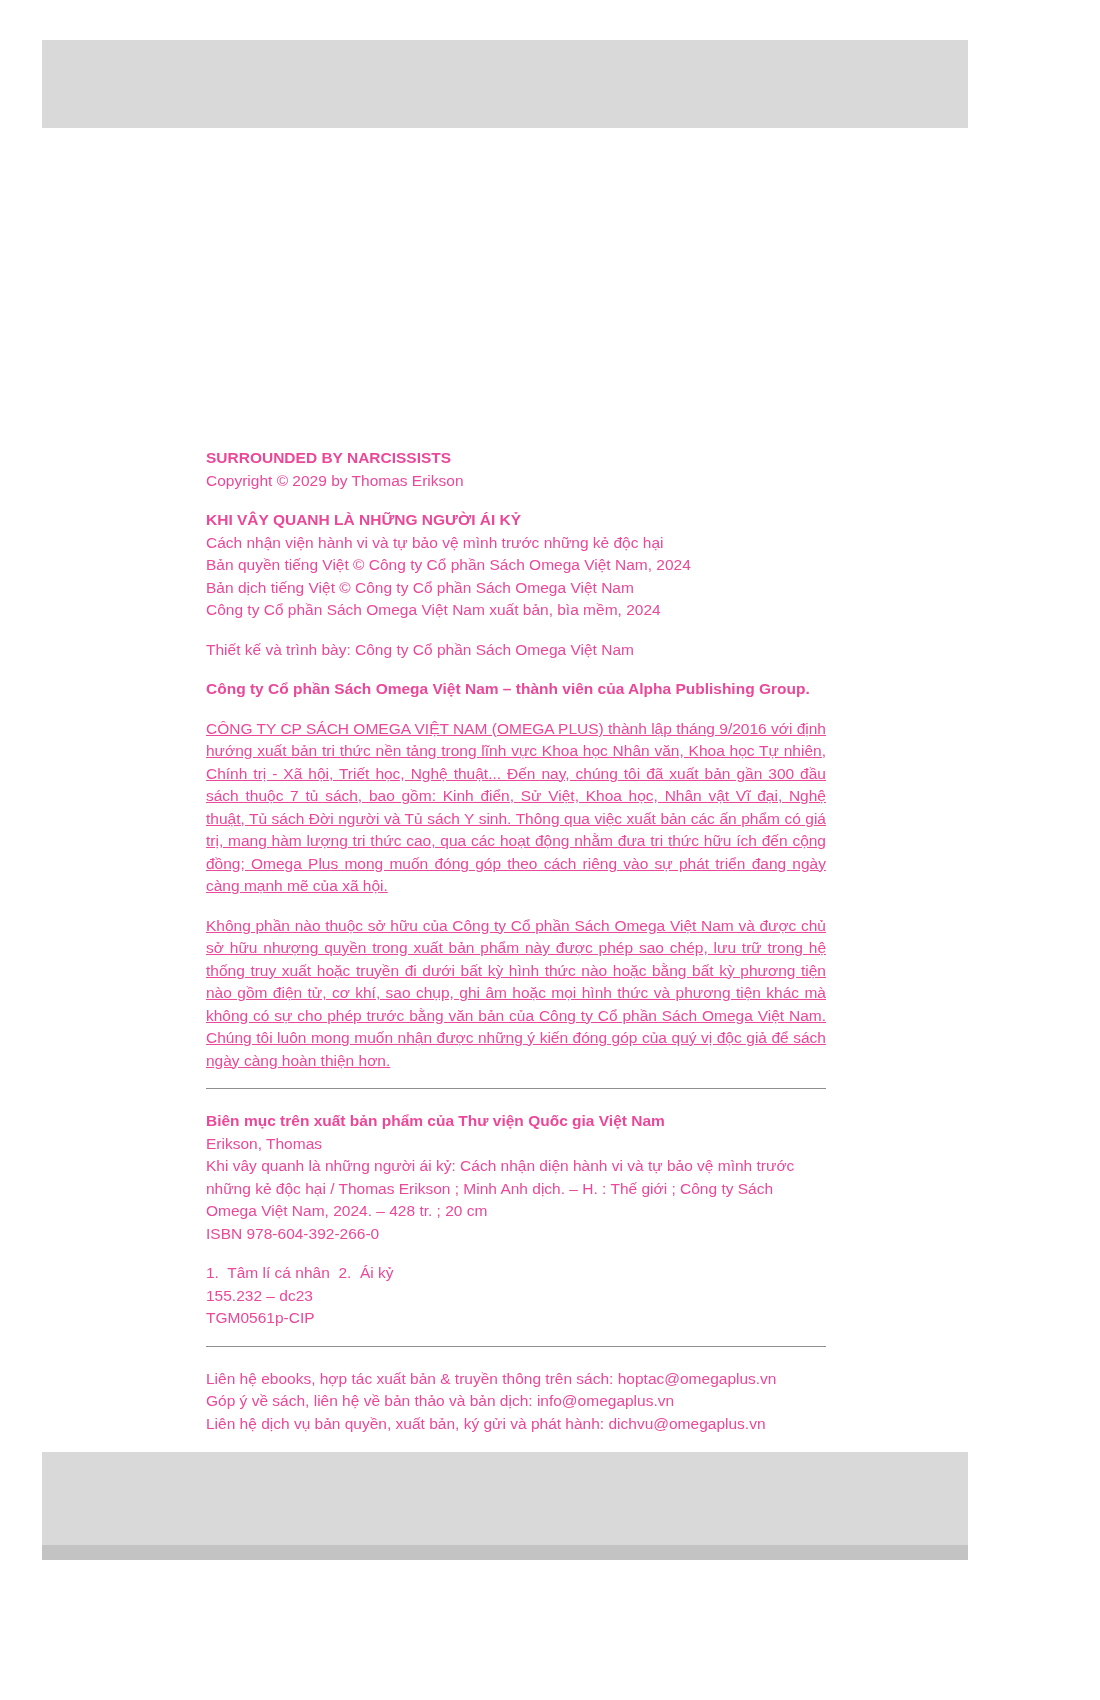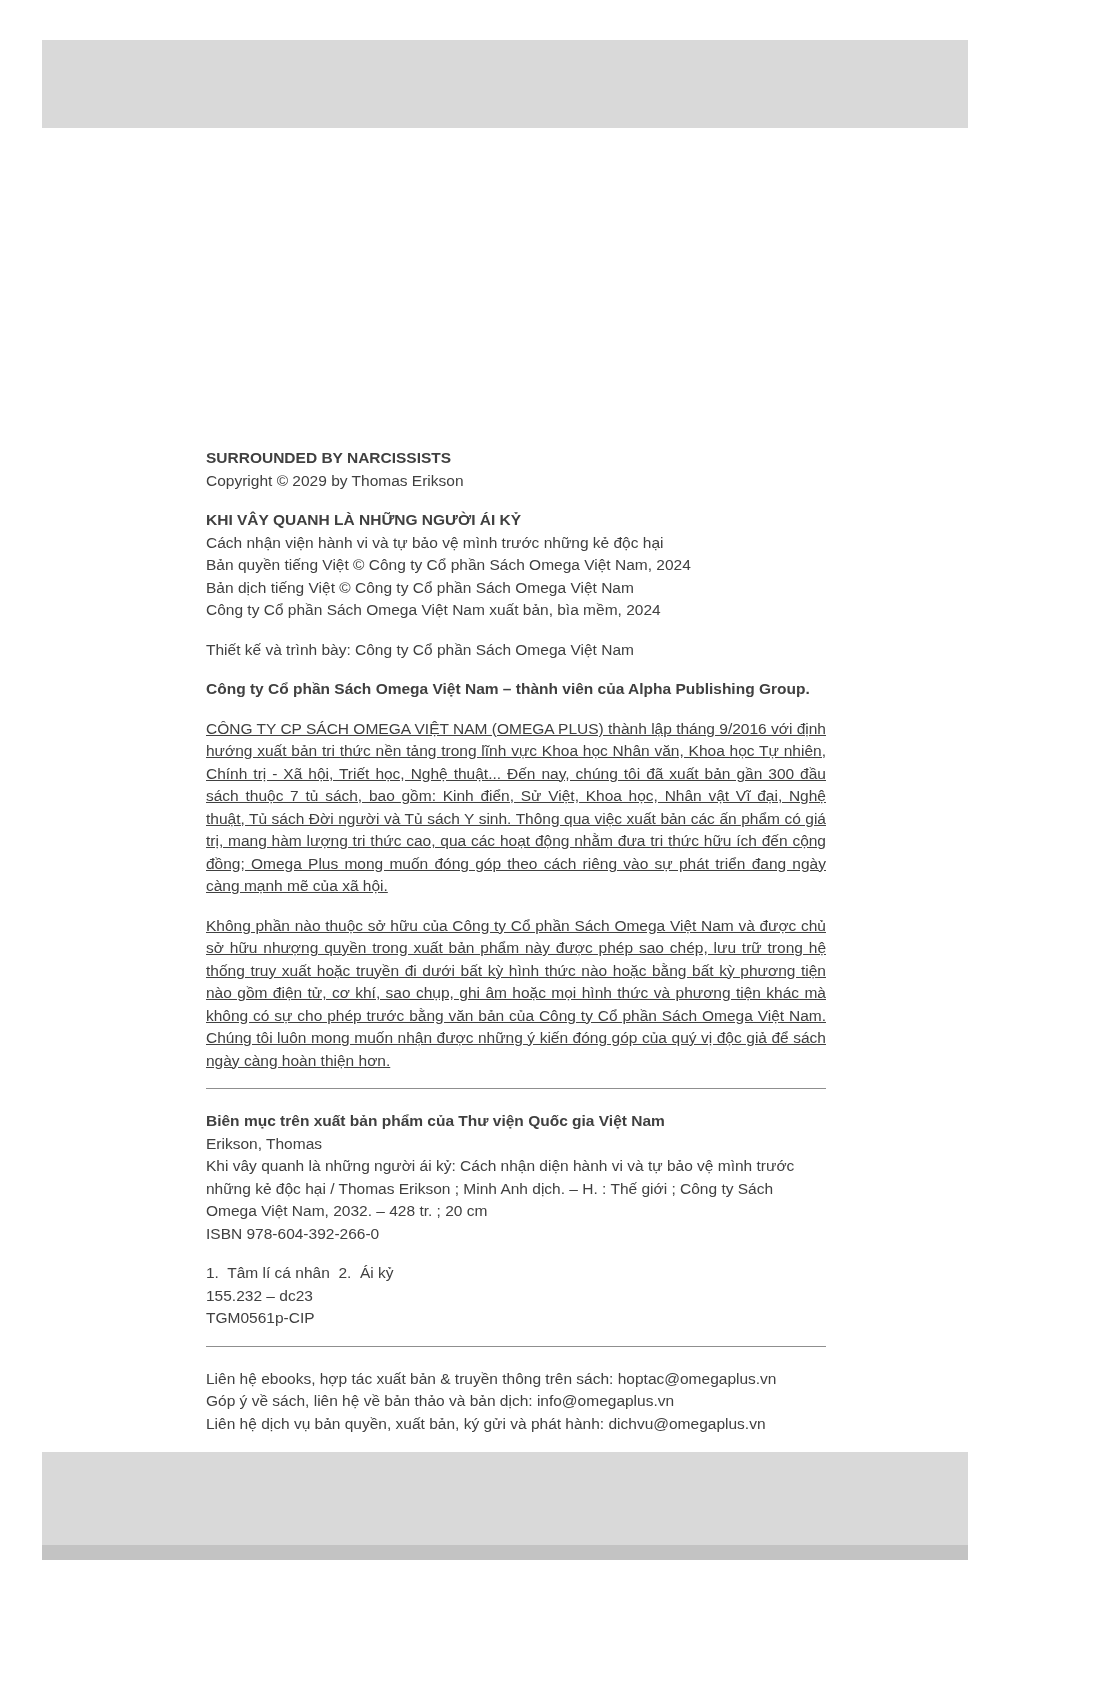--- a/index.html
+++ b/index.html
@@ -6,21 +6,21 @@
     margin: 0;
     padding: 0;
     background: #ffffff;
   }
   .page {
     position: relative;
     width: 1100px;
     height: 1700px;
     background: #ffffff;
     font-family: "Liberation Sans", "DejaVu Sans", sans-serif;
-    color: #404040;
+    color: #ec4899;
     overflow: hidden;
   }
   .redacted-top {
     position: absolute;
     left: 42px;
     top: 40px;
     width: 926px;
     height: 88px;
     background: #d9d9d9;
   }
@@ -85,21 +85,21 @@
     <p class="bold gap">Công ty Cổ phần Sách Omega Việt Nam – thành viên của Alpha Publishing Group.</p>
 
     <p class="gap justify">CÔNG TY CP SÁCH OMEGA VIỆT NAM (OMEGA PLUS) thành lập tháng 9/2016 với định hướng xuất bản tri thức nền tảng trong lĩnh vực Khoa học Nhân văn, Khoa học Tự nhiên, Chính trị - Xã hội, Triết học, Nghệ thuật... Đến nay, chúng tôi đã xuất bản gần 300 đầu sách thuộc 7 tủ sách, bao gồm: Kinh điển, Sử Việt, Khoa học, Nhân vật Vĩ đại, Nghệ thuật, Tủ sách Đời người và Tủ sách Y sinh. Thông qua việc xuất bản các ấn phẩm có giá trị, mang hàm lượng tri thức cao, qua các hoạt động nhằm đưa tri thức hữu ích đến cộng đồng; Omega Plus mong muốn đóng góp theo cách riêng vào sự phát triển đang ngày càng mạnh mẽ của xã hội.</p>
 
     <p class="gap justify">Không phần nào thuộc sở hữu của Công ty Cổ phần Sách Omega Việt Nam và được chủ sở hữu nhượng quyền trong xuất bản phẩm này được phép sao chép, lưu trữ trong hệ thống truy xuất hoặc truyền đi dưới bất kỳ hình thức nào hoặc bằng bất kỳ phương tiện nào gồm điện tử, cơ khí, sao chụp, ghi âm hoặc mọi hình thức và phương tiện khác mà không có sự cho phép trước bằng văn bản của Công ty Cổ phần Sách Omega Việt Nam. Chúng tôi luôn mong muốn nhận được những ý kiến đóng góp của quý vị độc giả để sách ngày càng hoàn thiện hơn.</p>
 
     <hr class="rule">
 
     <p class="bold">Biên mục trên xuất bản phẩm của Thư viện Quốc gia Việt Nam</p>
     <p>Erikson, Thomas</p>
-    <p>Khi vây quanh là những người ái kỷ: Cách nhận diện hành vi và tự bảo vệ mình trước những kẻ độc hại / Thomas Erikson ; Minh Anh dịch. – H. : Thế giới ; Công ty Sách Omega Việt Nam, 2032. – 428 tr. ; 20 cm</p>
+    <p>Khi vây quanh là những người ái kỷ: Cách nhận diện hành vi và tự bảo vệ mình trước những kẻ độc hại / Thomas Erikson ; Minh Anh dịch. – H. : Thế giới ; Công ty Sách Omega Việt Nam, 2024. – 428 tr. ; 20 cm</p>
     <p>ISBN 978-604-392-266-0</p>
 
     <p class="gap pre">1.  Tâm lí cá nhân  2.  Ái kỷ</p>
     <p>155.232 – dc23</p>
     <p>TGM0561p-CIP</p>
 
     <hr class="rule">
 
     <p>Liên hệ ebooks, hợp tác xuất bản &amp; truyền thông trên sách: hoptac@omegaplus.vn</p>
     <p>Góp ý về sách, liên hệ về bản thảo và bản dịch: info@omegaplus.vn</p>

